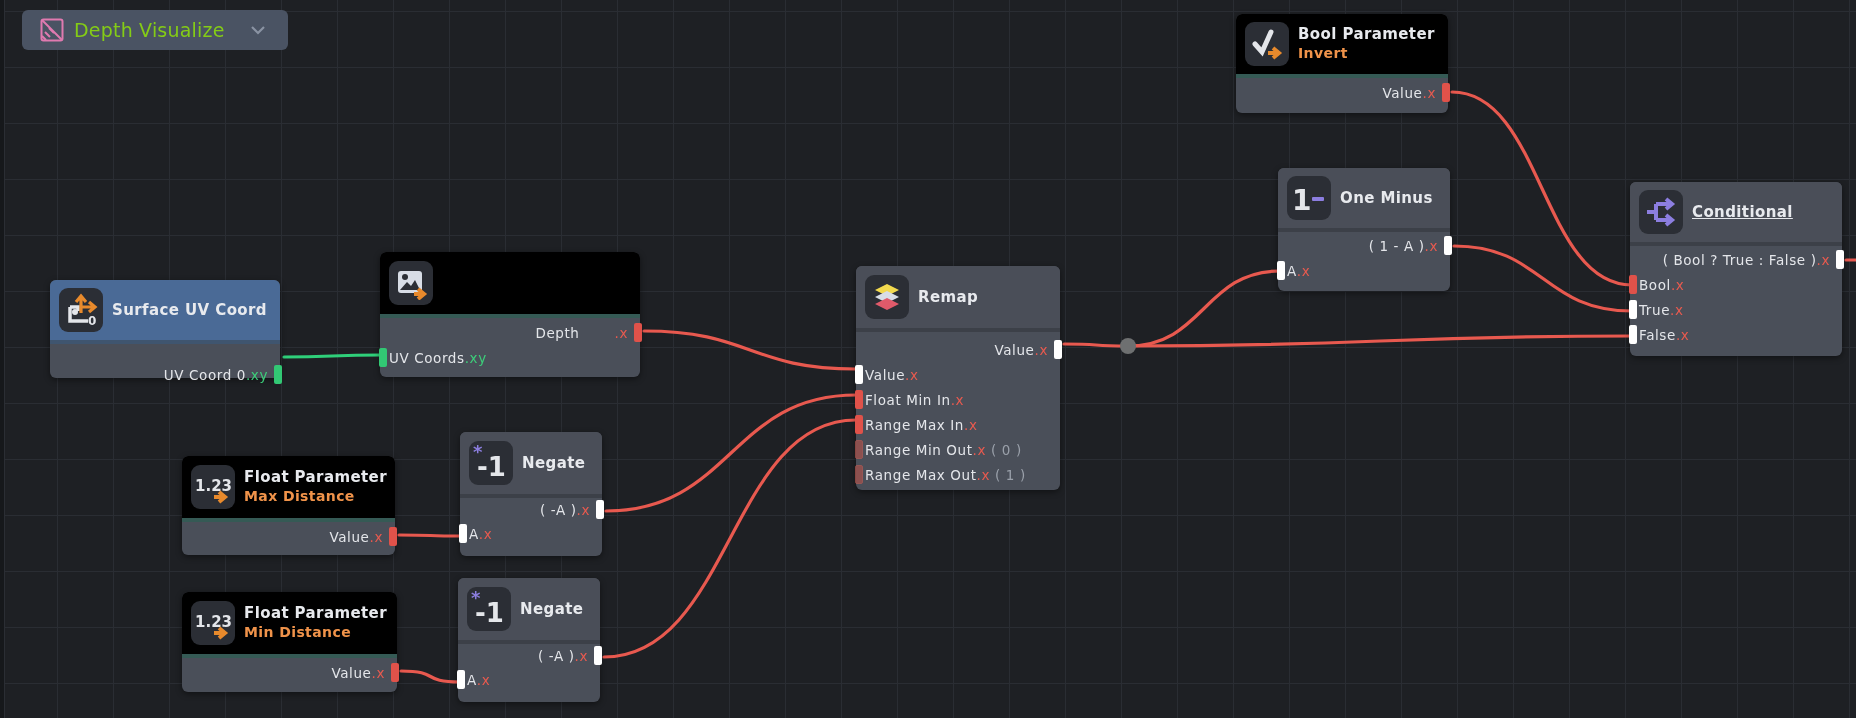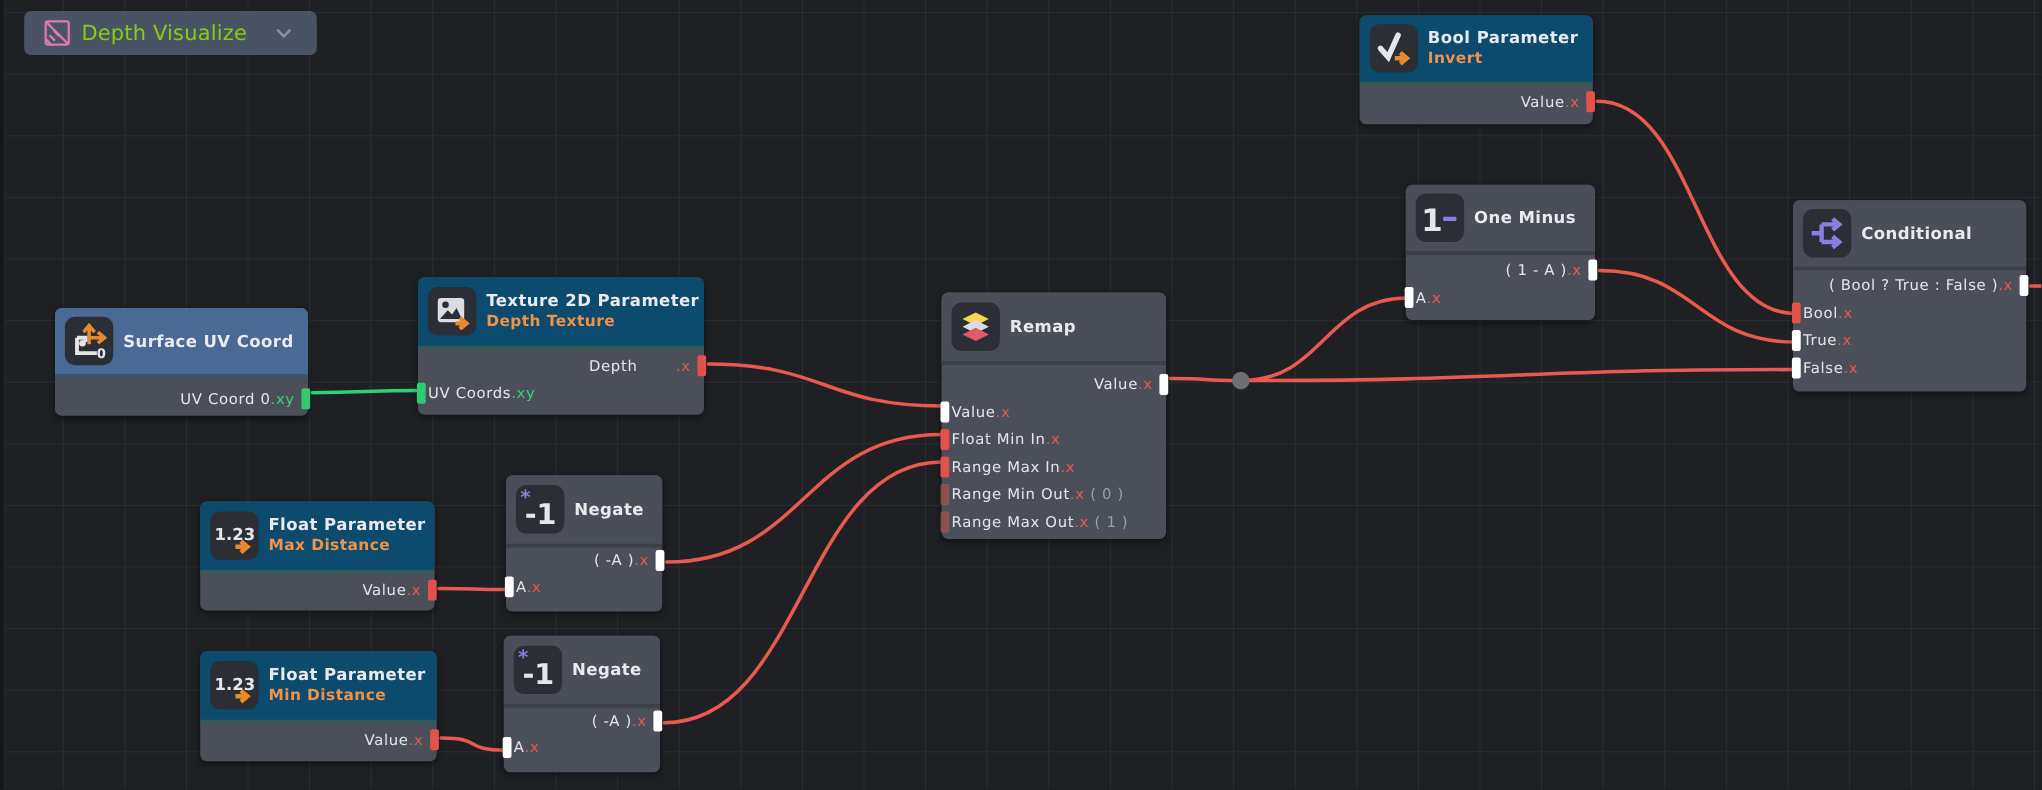--- a/index.html
+++ b/index.html
@@ -24,21 +24,21 @@
     background: #4a5363; border-radius: 6px; display: flex; align-items: center; padding-left: 18px;
     cursor: pointer;
   }
   .graph-title .gicon { width: 24px; height: 24px; margin-right: 10px; }
   .graph-title .gtext { font-size: 19px; color: #84cc16; letter-spacing: 0.2px; }
   .graph-title .chev { position: absolute; right: 22px; top: 12px; width: 16px; height: 16px; }
 
   
   .node { position: absolute; border-radius: 6px; background: #4a4f59; box-shadow: 0 2px 6px rgba(0,0,0,0.45); }
   .node .head { position: relative; border-radius: 6px 6px 0 0; background: #4a4e58; border-bottom: 4px solid #3c4048; display: flex; align-items: center; padding-left: 9px; }
-  .node.param .head { background: #0c4a6e; border-bottom-color: #355a55; }
+  .node.param .head { background: #000000; border-bottom-color: #355a55; }
   .node.uv .head { background: #4a6a96; border-bottom-color: #3f556f; }
   .node .icon-box { width: 44px; height: 44px; border-radius: 9px; background: #2b2e35; display: flex; align-items: center; justify-content: center; flex-shrink: 0; }
   .node .titles { margin-left: 9px; line-height: 19px; }
   .node .title { font-size: 15px; font-weight: bold; color: #e8eaee; letter-spacing: 0.4px; white-space: nowrap; }
   .node .subtitle { font-size: 14px; font-weight: bold; color: #f0934a; letter-spacing: 0.4px; white-space: nowrap; }
   .node .body { position: relative; }
   .port-row { position: absolute; height: 20px; display: flex; align-items: center; font-size: 13.5px; color: #e4e6ea; letter-spacing: 0.6px; white-space: nowrap; }
   .port-row.out { right: 12px; justify-content: flex-end; }
   .port-row.in { left: 9px; }
   .sfx { color: #e85a4f; }
@@ -93,42 +93,38 @@
         <circle cx="11" cy="19" r="3" fill="#e4e6ea"></circle>
         <path d="M17 20 V4 M12 9 L17 3 L22 9 M17 14 H30 M25 9 L31 14 L25 19" stroke="#e88a2c" stroke-width="3.2" fill="none"></path>
         <text x="24" y="32" font-size="12" font-weight="bold" fill="#e4e6ea" font-family="DejaVu Sans, sans-serif">0</text>
       </svg>
     </div>
     <div class="titles">
         <div class="title">Surface UV Coord</div>
       </div>
   </div>
   <div class="body">
-    <div class="port-row out" style="top:9px;">
+    <div class="port-row out" style="top:21px;">
       <span>UV Coord 0</span>
         <span class="sfx g">.xy</span>
       <span class="port green"></span>
     </div>
   </div>
 </div>
 
 <div class="node param" style="left:380px;top:252px;width:260px;height:125px;">
   <div class="head" style="height:66px;">
     <div class="icon-box">
       <svg width="34" height="34" viewBox="0 0 34 34">
         <rect x="4" y="5" width="24" height="22" rx="3" fill="#d8dde6"></rect>
         <circle cx="11" cy="11" r="3" fill="#2b2e35"></circle>
         <path d="M6 24 L13 16 L17 20 L21 14 L26 24 Z" fill="#2b2e35"></path>
         <path d="M20 28 h8 M24 23 L30 28 L24 33" stroke="#e88a2c" stroke-width="4" fill="none"></path>
       </svg>
     </div>
-    <div class="titles">
-      <div class="title">Texture 2D Parameter</div>
-      <div class="subtitle">Depth Texture</div>
-    </div>
   </div>
   <div class="body">
     <div class="port-row out" style="top:5px;gap:35px;">
       <span>Depth</span>
         <span class="sfx">.x</span>
       <span class="port red"></span>
     </div>
     <div class="port-row in" style="top:30px;">
       <span class="port green"></span>
       <span>UV Coords</span>
@@ -326,21 +322,21 @@
     </div>
     <div class="port-row in" style="top:29px;">
       <span class="port white"></span>
       <span>A</span>
         <span class="sfx">.x</span>
     </div>
   </div>
 </div>
 
 <div class="node" style="left:1630px;top:182px;width:212px;height:174px;">
-  <div class="head" style="height:64px;">
+  <div class="head" style="height:64px;text-decoration:underline;">
     <div class="icon-box">
       <svg width="34" height="34" viewBox="0 0 34 34">
         <path d="M3 17 H12 M12 9 V25 M12 9 H26 M12 25 H26 M22 4 L28 9 L22 14 M22 20 L28 25 L22 30" stroke="#8c7ee0" stroke-width="4" fill="none"></path>
       </svg>
     </div>
     <div class="titles">
         <div class="title">Conditional</div>
       </div>
   </div>
   <div class="body">

